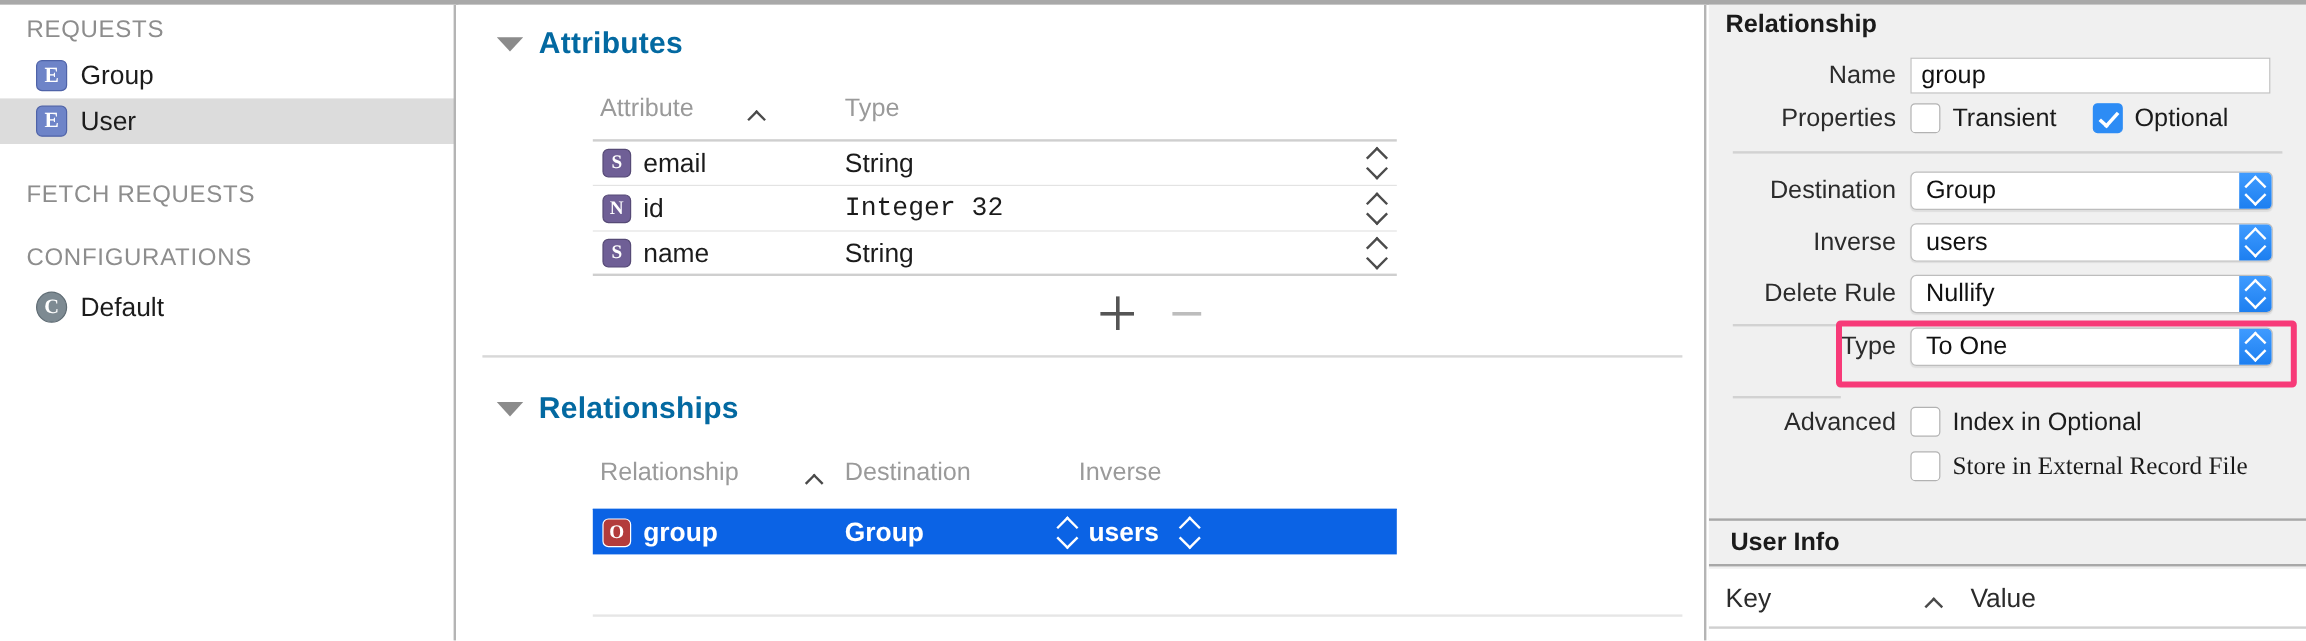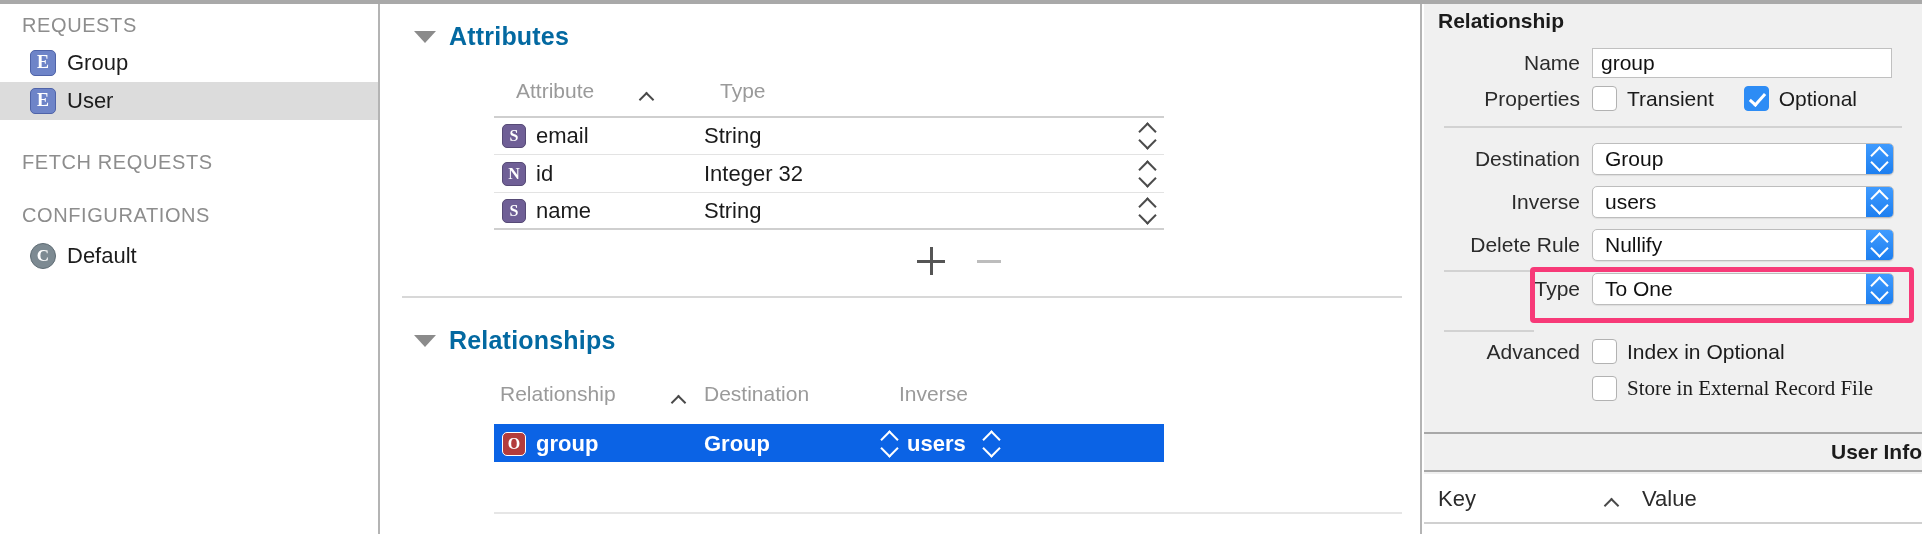--- a/index.html
+++ b/index.html
@@ -374,23 +374,22 @@
     width: 498px;
     background: #f0f0f0;
     border-top: 2px solid #a8a8a8;
     border-bottom: 2px solid #a8a8a8;
     box-sizing: border-box;
   }
   .ui-title {
     font-size: 21px;
     font-weight: bold;
     color: #1b1b1b;
-    padding-left: 4px;
+    padding-left: 18px;
     line-height: 36px;
-    text-align: right;
   }
   .ui-table {
     position: absolute;
     left: 0;
     width: 498px;
     background: #ffffff;
   }
   .ui-th {
     position: absolute;
     font-size: 22px;
@@ -430,21 +429,21 @@
 
   <div class="vsep" style="left:378px;"></div>
 
   <div id="editor">
 
     <div class="section-head" style="left:32px;top:18px;">
       <span class="disclosure"></span>
       <span class="stitle">Attributes</span>
     </div>
 
-    <div class="tbl-headrow" style="left:16px;top:75px;width:1040px;">
+    <div class="tbl-headrow" style="left:0;top:75px;width:1040px;">
       <span class="th" style="left:118px;top:0;">Attribute</span>
       <span class="sort-caret" style="left:243px;top:13px;"></span>
       <span class="th" style="left:322px;top:0;">Type</span>
     </div>
 
     <div class="tbl" style="left:112px;top:112px;width:670px;">
 
       <div class="trow first">
         <span class="cell" style="left:8px;">
           <span class="attr-icon">S</span>
@@ -455,21 +454,21 @@
           <i class="up"></i>
             <i class="down"></i>
         </span>
       </div>
 
       <div class="trow">
         <span class="cell" style="left:8px;">
           <span class="attr-icon">N</span>
           <span>id</span>
         </span>
-        <span class="cell" style="left:210px;">Integer 32</span>
+        <span class="cell" style="left:210px;font-family:Liberation Mono, monospace;">Integer 32</span>
         <span class="mini-stepper" style="right:8px;">
           <i class="up"></i>
             <i class="down"></i>
         </span>
       </div>
 
       <div class="trow last-line">
         <span class="cell" style="left:8px;">
           <span class="attr-icon">S</span>
           <span>name</span>

